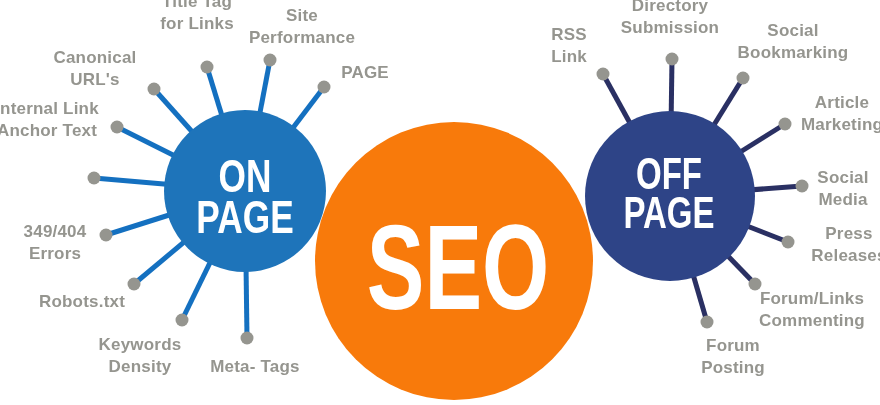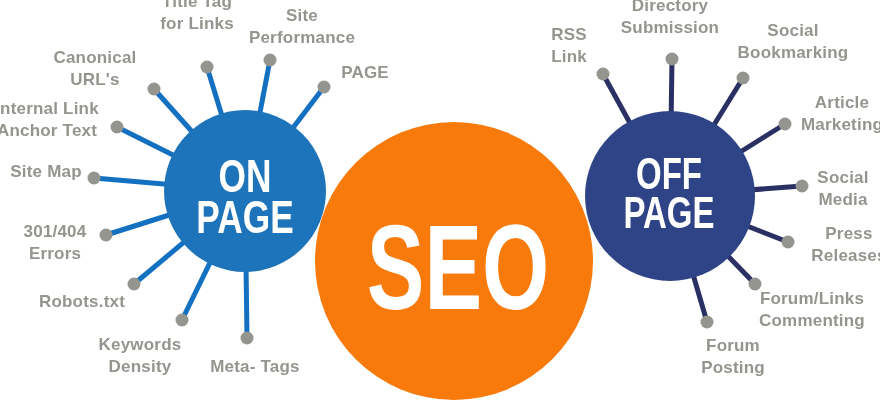--- a/index.html
+++ b/index.html
@@ -124,22 +124,21 @@
 
   <div class="node-label n1">Title Tag
 for Links</div>
   <div class="node-label n2">Site
 Performance</div>
   <div class="node-label n3">PAGE</div>
   <div class="node-label n4">Canonical
 URL's</div>
   <div class="node-label n5">Internal Link
 Anchor Text</div>
-  <div class="node-label n6">Site Map</div>
-  <div class="node-label n7">301/404
+  <div class="node-label n7">349/404
 Errors</div>
   <div class="node-label n8">Robots.txt</div>
   <div class="node-label n9">Keywords
 Density</div>
   <div class="node-label n10">Meta- Tags</div>
 
   <div class="node-label n11">RSS
 Link</div>
   <div class="node-label n12">Directory
 Submission</div>

